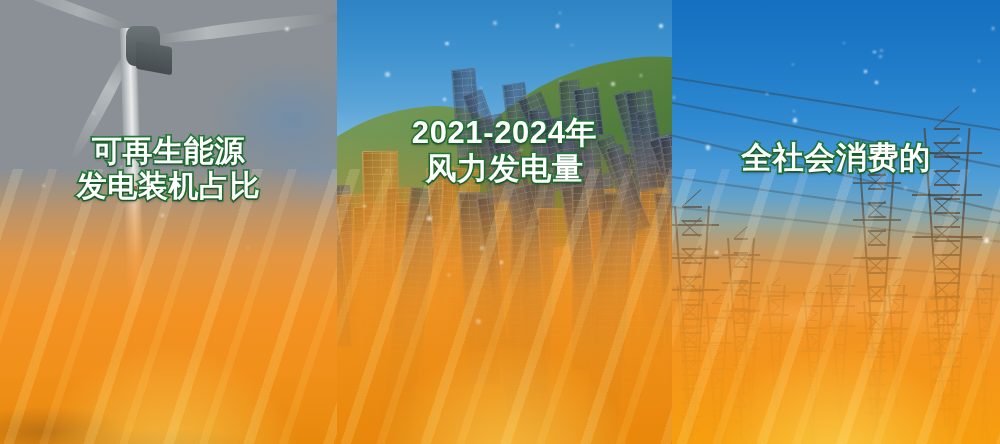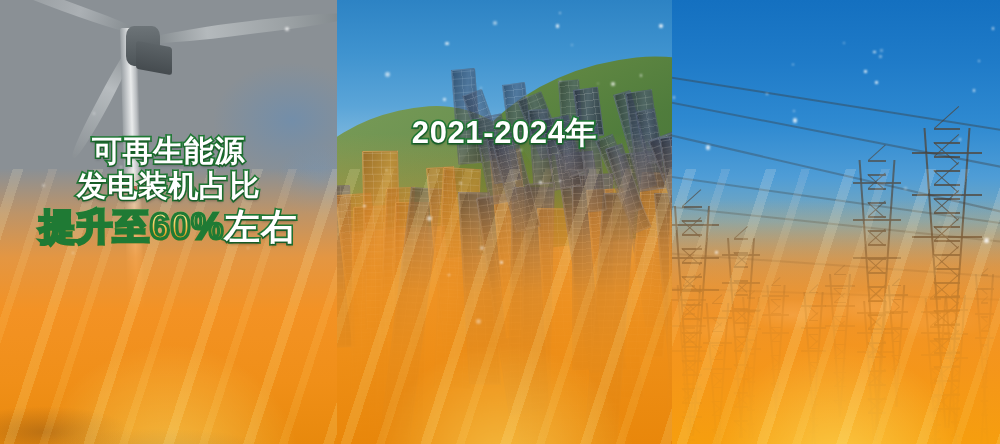--- a/index.html
+++ b/index.html
@@ -280,23 +280,20 @@
           <span class="sp" style="width: 2.75756px; height: 2.75756px; left: 35.511%; top: 37.3207%; opacity: 0.7;"></span>
           <span class="sp" style="width: 2.8735px; height: 2.8735px; left: 47.8879%; top: 48.128%; opacity: 0.57;"></span>
           <span class="sp" style="width: 1.94384px; height: 1.94384px; left: 73.2823%; top: 55.6468%; opacity: 0.37;"></span>
           <span class="sp" style="width: 2.56327px; height: 2.56327px; left: 12.5357%; top: 41.4833%; opacity: 0.38;"></span>
         </div>
     </div>
 
     <div class="caption" id="cap1">
       <span class="cap-line l1 gw">可再生能源</span>
       <span class="cap-line l2 gw">发电装机占比</span>
-      <span class="cap-line l3">
-        <span class="seg gg">提升至60%</span><span class="seg gw">左右</span>
-      </span>
     </div>
   </div>
 
   <div class="panel p2">
     <div class="bg">
       <div class="layer p2-sky"></div>
       <div class="p2-hill2"></div>
       <div class="p2-hill"></div>
       <div class="pvfield" id="pvfield">
           <div class="pvrow warm" style="left: -37.2866px; top: 165.978px; width: 27.7918px; height: 156.544px; transform: rotate(-9.5deg) skewX(2deg); opacity: 0.88;">
@@ -460,20 +457,21 @@
           <span class="sp" style="width: 4.98664px; height: 4.98664px; left: 27.0074%; top: 48.7482%; opacity: 0.65;"></span>
           <span class="sp" style="width: 1.93561px; height: 1.93561px; left: 14.4932%; top: 38.0745%; opacity: 0.85;"></span>
           <span class="sp" style="width: 1.64298px; height: 1.64298px; left: 93.1817%; top: 39.3622%; opacity: 0.81;"></span>
           <span class="sp" style="width: 3.30268px; height: 3.30268px; left: 65.4239%; top: 5.45568%; opacity: 0.85;"></span>
           <span class="sp" style="width: 1.94403px; height: 1.94403px; left: 66.2038%; top: 2.6896%; opacity: 0.62;"></span>
         </div>
     </div>
 
     <div class="caption" id="cap2">
       <span class="cap-line l1 gw">2021-2024年</span>
+      <span class="cap-line l3 gw">风力发电量</span>
     </div>
   </div>
 
   <div class="panel p3">
     <div class="bg">
       <div class="layer p3-sky"></div>
       <div class="p3-clouds"></div>
       <div class="layer" id="pylons">
           <div class="tower" style="left: 262px; top: 128px; width: 26px; height: 300px; opacity: 0.9;">
             <i style="left: 0px; top: 0px; width: 2px; height: 300px; transform: skewX(4deg);"></i>
@@ -977,16 +975,17 @@
           <span class="sp" style="width: 1.95508px; height: 1.95508px; left: 37.0022%; top: 24.7512%; opacity: 0.55;"></span>
           <span class="sp" style="width: 1.85586px; height: 1.85586px; left: 52.0858%; top: 9.4715%; opacity: 0.46;"></span>
           <span class="sp" style="width: 3.17986px; height: 3.17986px; left: 63.0272%; top: 12.402%; opacity: 0.51;"></span>
           <span class="sp" style="width: 4.44936px; height: 4.44936px; left: 95.2658%; top: 53.6418%; opacity: 0.86;"></span>
           <span class="sp" style="width: 2.74498px; height: 2.74498px; left: 91.691%; top: 20.047%; opacity: 0.83;"></span>
           <span class="sp" style="width: 2.0756px; height: 2.0756px; left: 93.3619%; top: 13.5102%; opacity: 0.65;"></span>
         </div>
     </div>
 
     <div class="caption" id="cap3">
+      <span class="cap-line l1 gw">全社会消费的</span>
     </div>
   </div>
 
 </div>
 
 </body></html>

